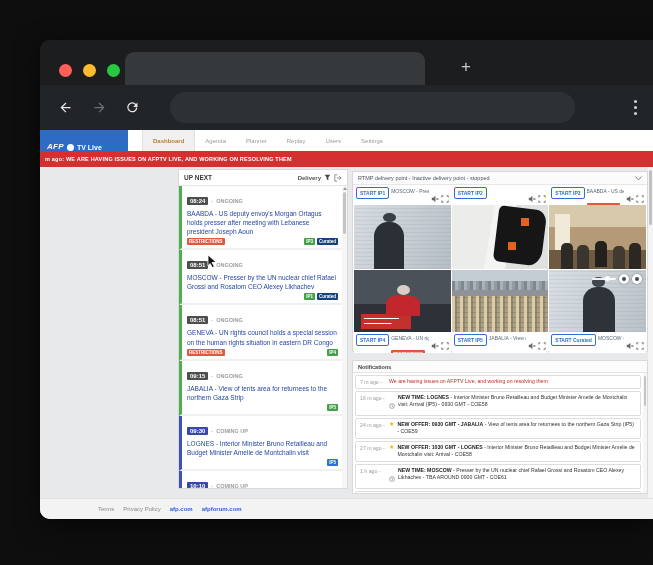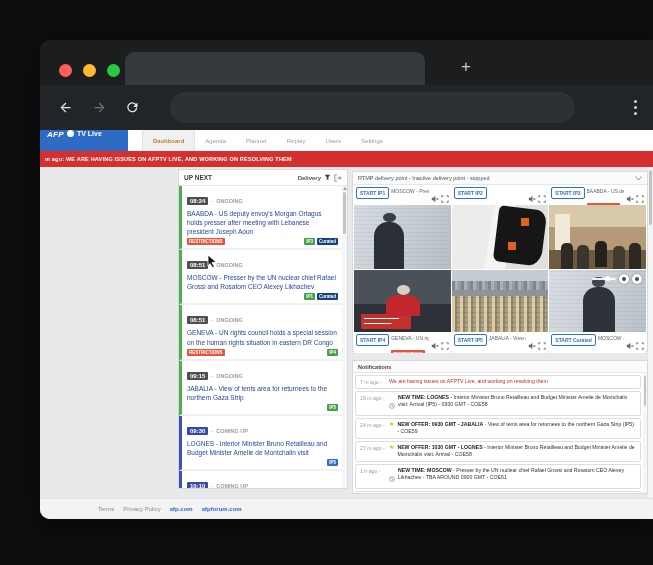--- a/index.html
+++ b/index.html
@@ -19,21 +19,21 @@
   .back-ic { margin-left:18px; }
   .fwd-ic { margin-left:19px; }
   .reload-ic { margin-left:18px; }
   .addressbar { margin-left:30px; width:405px; height:31px; background:#2d3134; border-radius:16px; }
   .kebab { position:absolute; right:13px; top:13px; width:10px; height:19px; display:flex; flex-direction:column; align-items:center; justify-content:space-between; padding:2px 0; }
   .kebab i { width:3px; height:3px; border-radius:50%; background:#cfd1d3; }
 
   
   .content { position:absolute; top:90px; left:0; right:0; bottom:0; background:#fff; }
   .appbar { position:absolute; top:0; left:0; right:0; height:21px; background:#fff; display:flex; }
-  .brand { width:88px; height:21px; background:#2e6bc4; color:#fff; display:flex; align-items:flex-start; padding-left:7px; gap:3px; }
+  .brand { width:88px; height:21px; background:#2e6bc4; color:#fff; display:flex; align-items:flex-end; padding-left:7px; gap:3px; }
   .brand .afp { font-size:8px; font-weight:bold; font-style:italic; letter-spacing:.3px; }
   .brand .dot { width:7px; height:7px; border-radius:50%; background:#fff; }
   .brand .tvlive { font-size:7px; font-weight:bold; }
   .nav { display:flex; align-items:stretch; margin-left:14px; font-size:6px; color:#9a9a9a; }
   .nav-item { padding:0 10px; display:flex; align-items:center; cursor:default; }
   .nav-item.active { background:#f0f0f0; color:#bb7e2c; font-weight:bold; border-left:1px solid #e2e2e2; border-right:1px solid #e2e2e2; }
   .alertbar { position:absolute; top:21px; left:0; right:0; height:16px; background:#d3302f; color:#fff; font-size:5.5px; font-weight:bold; display:flex; align-items:center; padding-left:5px; letter-spacing:.2px; }
   .main { position:absolute; top:37px; left:0; right:0; bottom:21px; background:#e8e9ea; }
 
   

